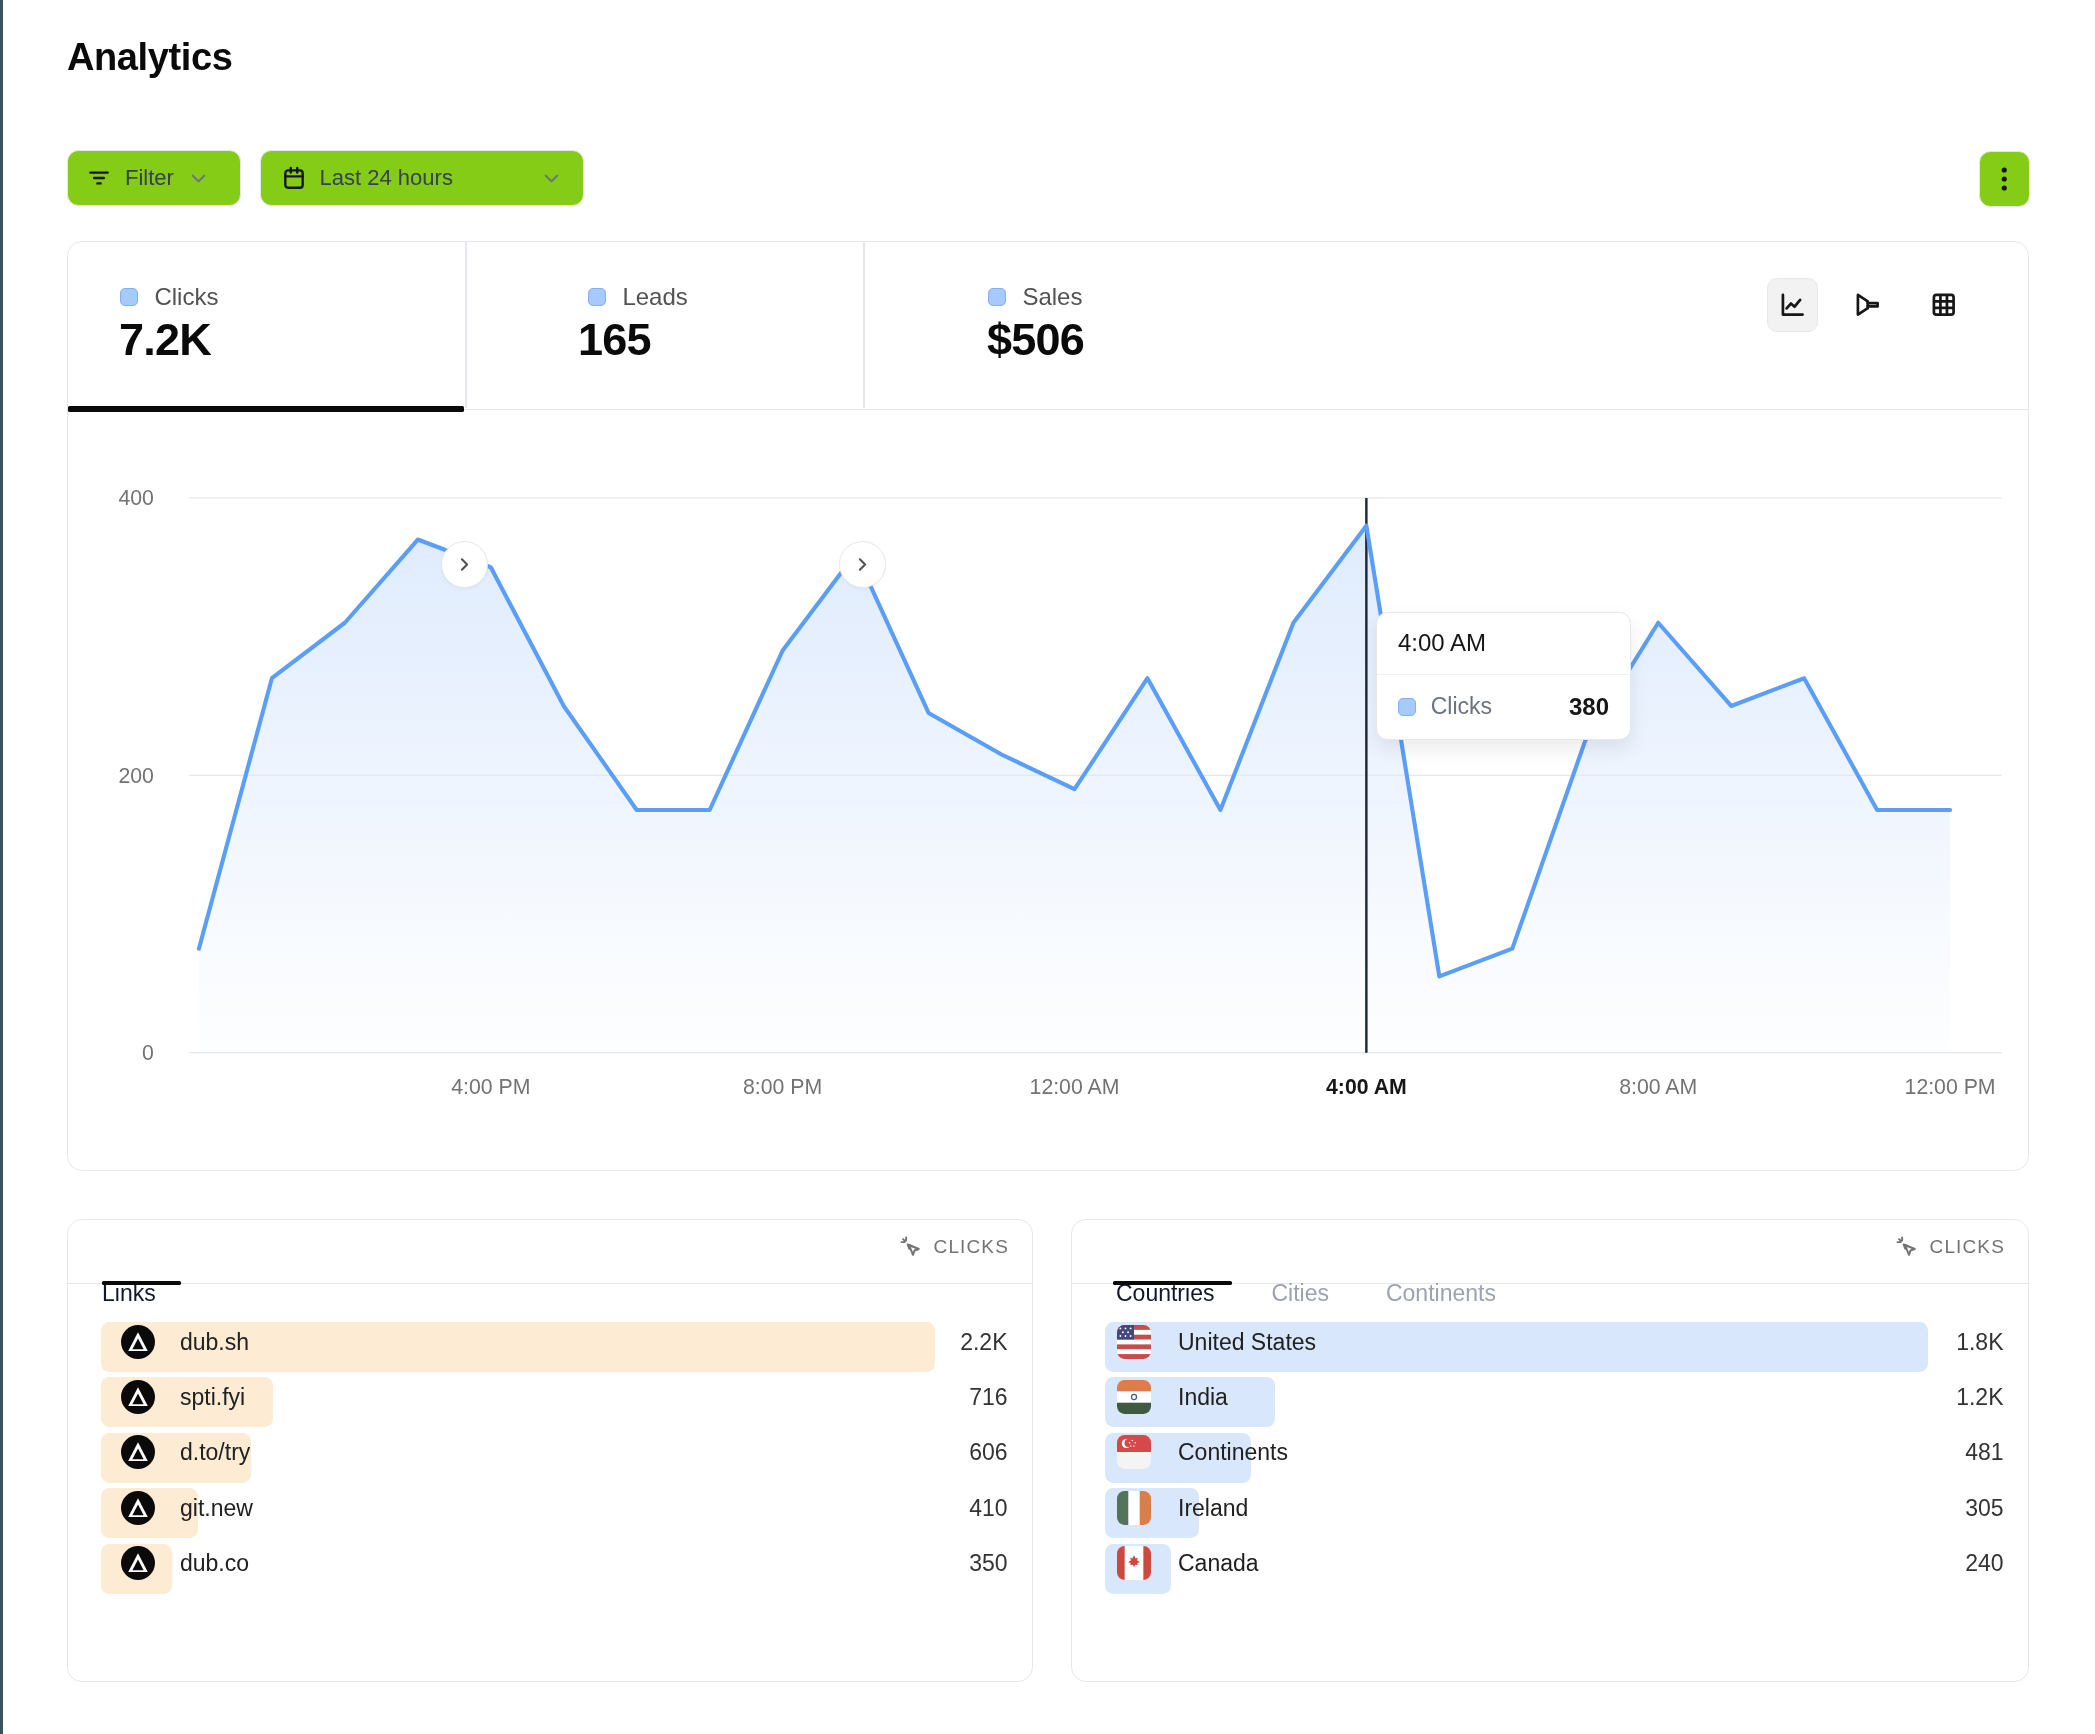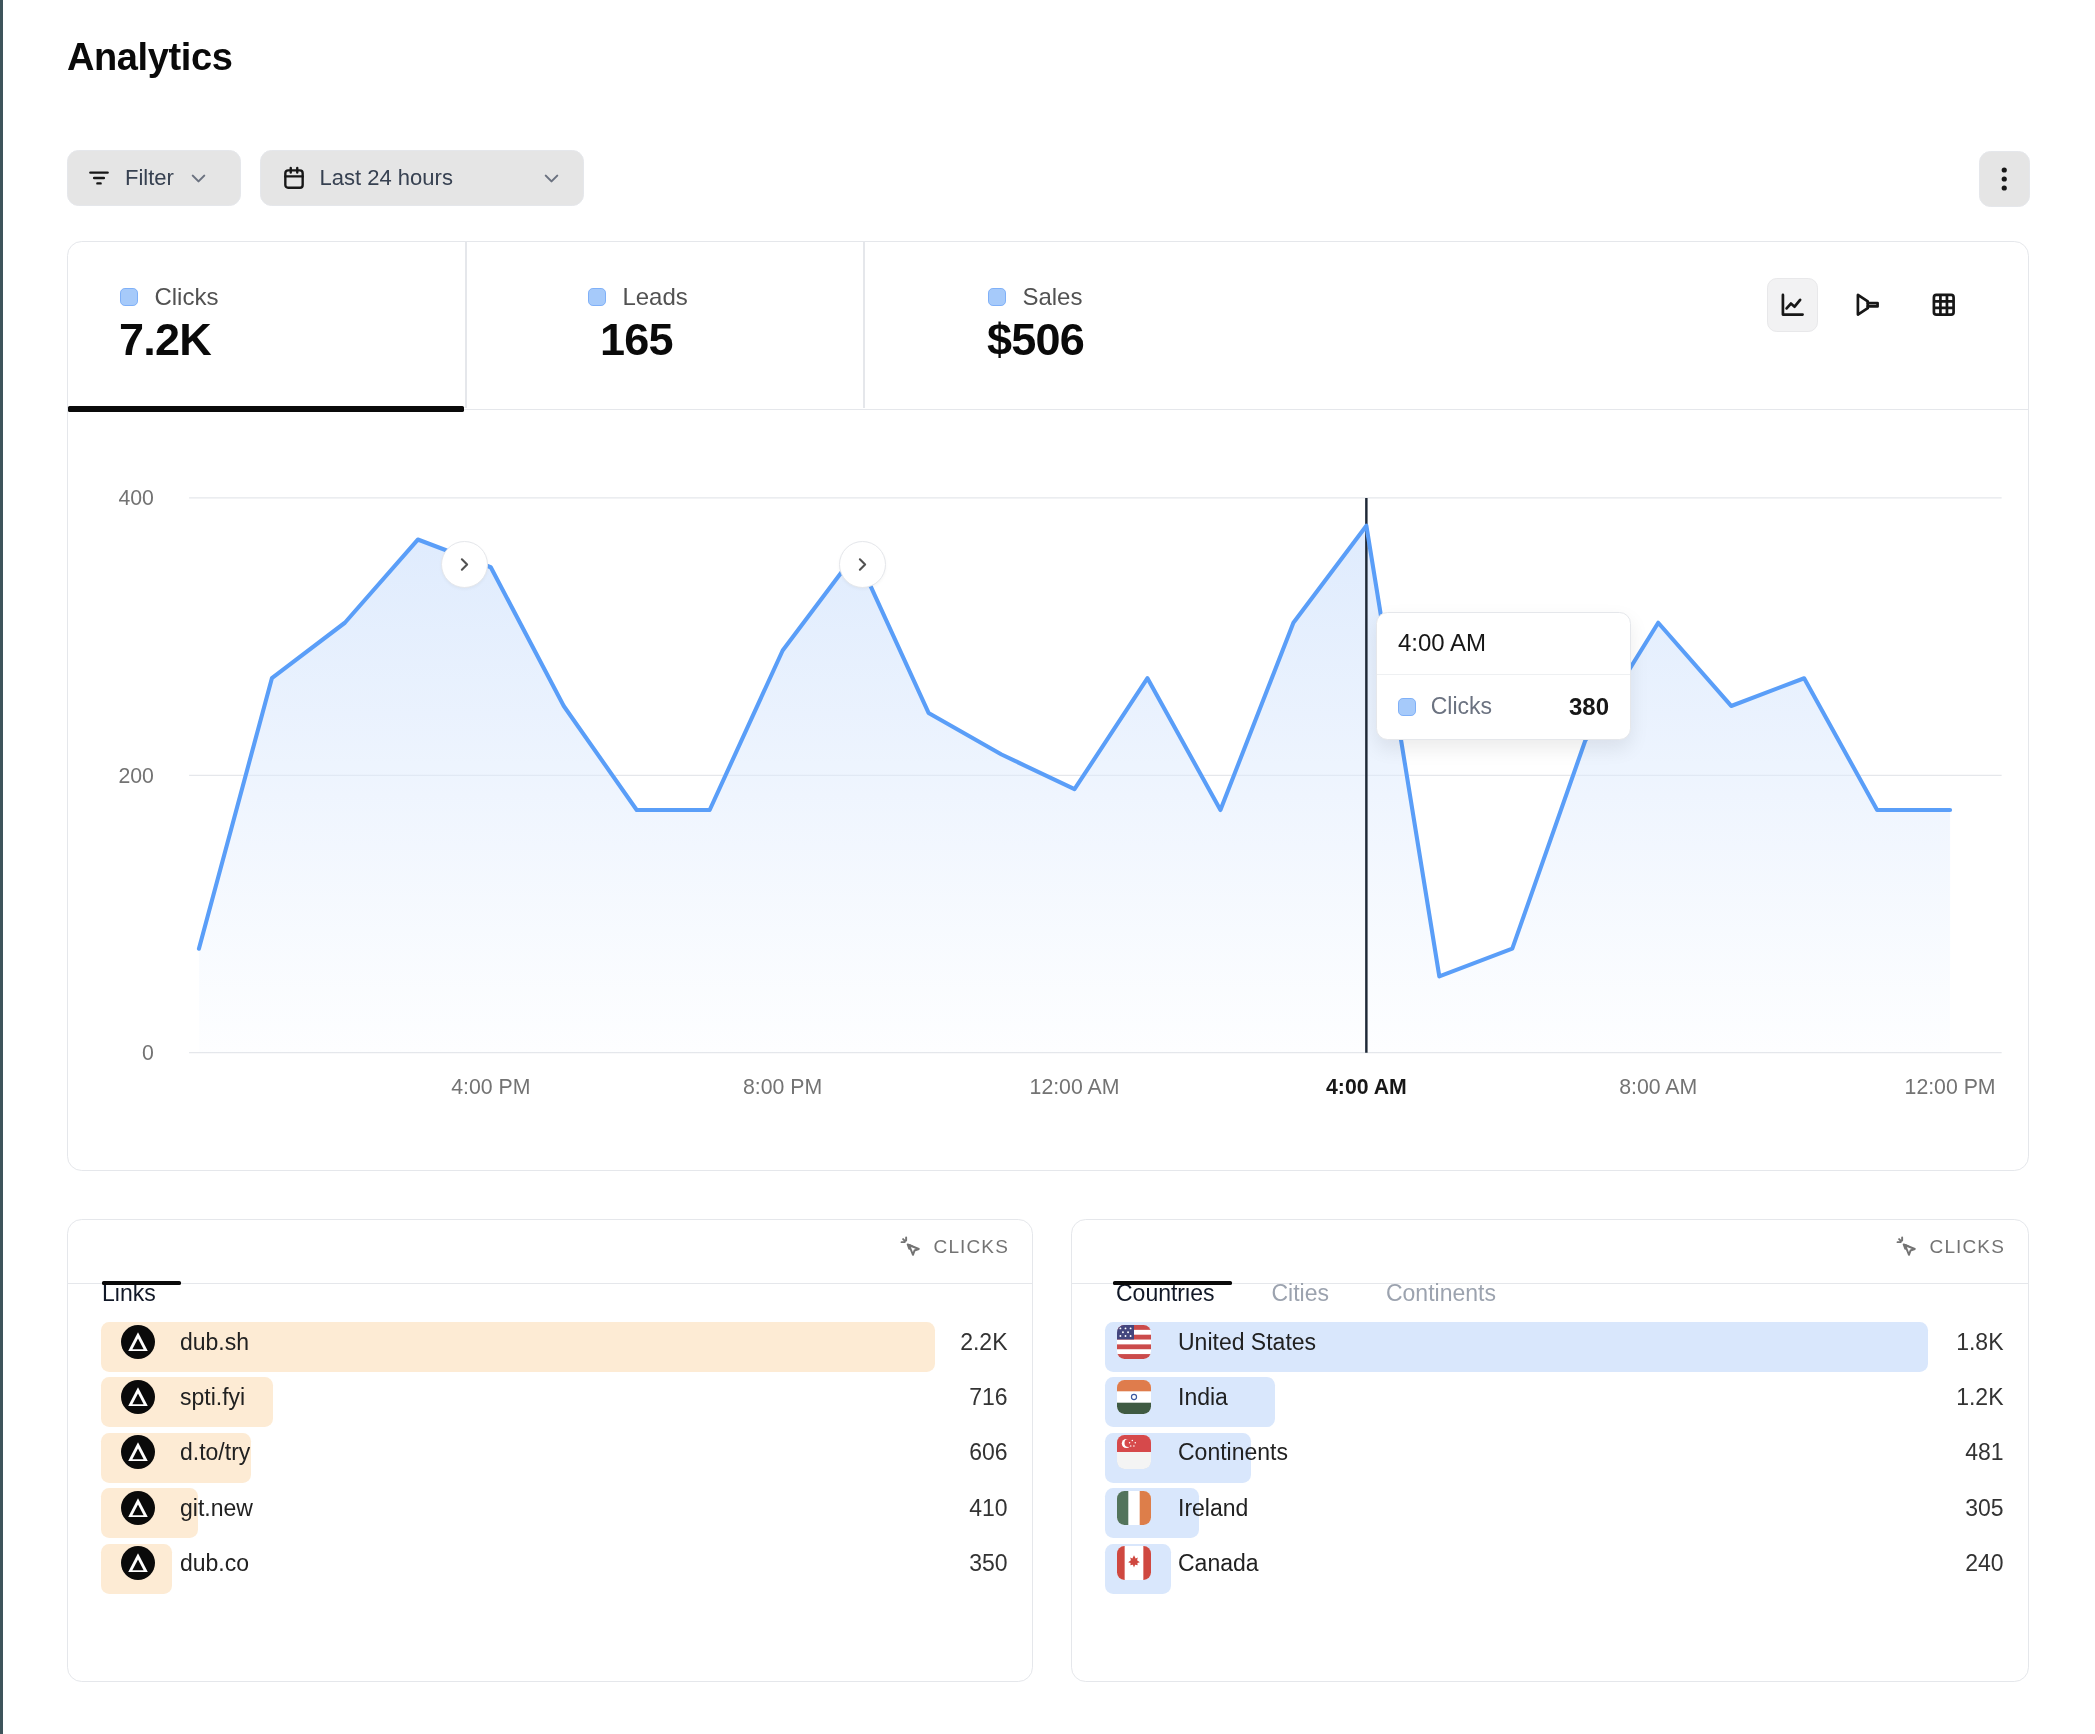--- a/index.html
+++ b/index.html
@@ -2,42 +2,42 @@
 <html style="font-size:13px"><head>
 <meta charset="utf-8">
 <style>
   * { margin:0; padding:0; box-sizing:border-box; }
   html,body { width:2096px; height:1735px; background:#ffffff;
     font-family:"Liberation Sans", sans-serif; color:#171717; overflow:hidden; }
   .left-strip { position:absolute; left:0; top:0; width:3.3px; height:1735px; background:#3e545b; }
 
   .page-title { position:absolute; left:67px; top:36px; font-size:38px; font-weight:700; color:#0a0a0a; letter-spacing:-0.4px; }
 
-  .btn { position:absolute; display:flex; align-items:center; background:#e5e5e5;
+  .btn { position:absolute; display:flex; align-items:center; background:#84cc16;
     border:1.6px solid #e5e7eb; border-radius:11.5px; height:56px; cursor:pointer; }
   .btn svg { flex:0 0 auto; }
   .btn .lbl { font-size:22px; color:#374151; font-weight:500; }
   #filter-btn { left:67px; top:150px; width:174px; padding:0 18px; gap:13px; }
   #date-btn { left:260px; top:150px; width:324px; padding:0 19.6px; gap:13px; }
   #date-btn .lbl { flex:1; }
   #kebab-btn { left:1979px; top:151px; width:51px; height:56px; justify-content:center; }
 
   .card { position:absolute; background:#fff; border:1.6px solid #e5e7eb; border-radius:14.7px; }
   #main-card { left:67px; top:241px; width:1962px; height:930px; }
 
   .stats-row { position:absolute; left:0; top:0; width:100%; height:168px; border-bottom:1.6px solid #e5e7eb; }
   .stat-tab { position:absolute; top:0; height:168px; cursor:pointer; }
   .stat-tab .tag { position:absolute; top:41px; display:flex; align-items:center; gap:16.4px; }
   .sq { width:18px; height:18px; border-radius:4.9px; background:#a6cafa; border:1.6px solid #7fb0f8; }
   .stat-tab .tag .t { font-size:24px; color:#525252; }
   .stat-tab .num { position:absolute; top:72px; font-size:45px; font-weight:700; color:#0a0a0a; letter-spacing:-0.8px; }
   #tab-clicks { left:0; width:396px; }
   #tab-clicks .tag { left:52px; } #tab-clicks .num { left:51px; }
   #tab-leads { left:398px; width:397px; }
-  #tab-leads .tag { left:122px; } #tab-leads .num { left:134px; }
+  #tab-leads .tag { left:122px; } #tab-leads .num { left:112px; }
   #tab-sales { left:796px; width:397px; }
   #tab-sales .tag { left:124px; } #tab-sales .num { left:123px; }
   .tab-divider { position:absolute; top:0; width:1.6px; height:166px; background:#e5e7eb; }
   .active-underline { position:absolute; left:0; bottom:-1.6px; width:396px; height:5.7px; background:#0a0a0a; border-radius:1.6px; }
   .chev-circle { position:absolute; top:299px; width:47px; height:47px; border-radius:50%;
     background:#fff; border:1.6px solid #e5e7eb; display:flex; align-items:center; justify-content:center;
     box-shadow:0 1.6px 3.3px rgba(0,0,0,.04); cursor:pointer; z-index:3; }
 
   .chart-type-group { position:absolute; right:59px; top:36px; display:flex; align-items:center; gap:24.5px; }
   .ct-btn { width:51px; height:54px; display:flex; align-items:center; justify-content:center; border-radius:9.8px; cursor:pointer; }

